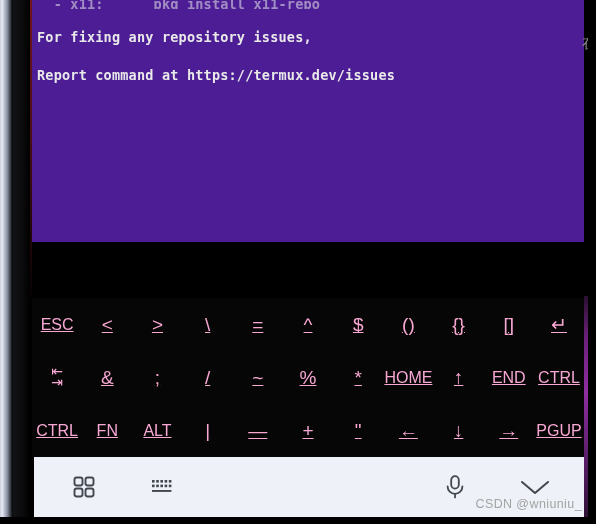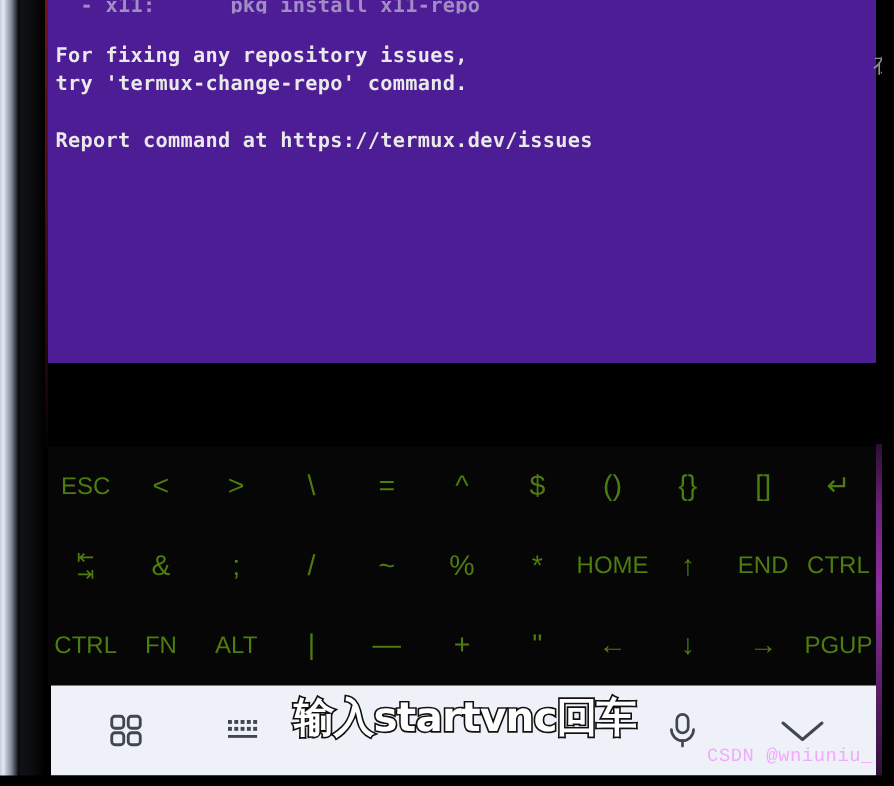--- a/index.html
+++ b/index.html
@@ -120,27 +120,28 @@
     flex-direction: column;
   }
   .krow {
     flex: 1;
     display: flex;
     align-items: center;
   }
   .key {
     flex: 1;
     text-align: center;
-    color: #4d7c0f;
+    color: #f9a8d4;
     font-family: "Liberation Sans", sans-serif;
     font-size: 17px;
     line-height: 1.12;
     user-select: none;
     word-break: break-all;
     padding: 0 1px;
+    text-decoration: underline;
   }
   .key.small { font-size: 16px; }
   .key.sym   { font-size: 19px; }
   .key.arrow { font-size: 19px; }
 
   
   .tabicon {
     display: inline-block;
     line-height: 0.72;
     font-size: 14px;
@@ -184,23 +185,23 @@
     white-space: nowrap;
     -webkit-text-stroke: 2.2px #111111;
     paint-order: stroke fill;
     line-height: 34px;
   }
 
   
   .watermark {
     position: absolute;
     right: 14px; top: 497px;
-    font-family: Liberation Mono, monospace;
+    font-family: Liberation Sans, sans-serif;
     font-size: 12.5px;
-    color: #f0abfc;
+    color: #a3a3a3;
     letter-spacing: .4px;
     white-space: nowrap;
   }
 
   
   .bottom-gutter {
     position: absolute;
     left: 0; top: 517px;
     width: 596px; height: 7px;
     background: #000;
@@ -213,21 +214,20 @@
 
   <div class="bezel-left"></div>
   <div class="bezel-left-dark"></div>
   <div class="red-seam"></div>
 
   <div id="terminal">
     <div class="term-lines">
       <div class="tline clipped">  - x11:      pkg install x11-repo</div>
       <div class="tline blank">&nbsp;</div>
       <div class="tline">For fixing any repository issues,</div>
-      <div class="tline">try 'termux-change-repo' command.</div>
       <div class="tline blank">&nbsp;</div>
       <div class="tline">Report command at https://termux.dev/issues</div>
     </div>
   </div>
 
   <div class="edge-cjk">在</div>
 
   <div id="extrakeys">
 
     <div class="krow">
@@ -317,21 +317,20 @@
     </div>
 
     <div class="bb-slot bb-chev">
       <svg class="ico" width="34" height="22" viewBox="0 0 34 22" fill="none" stroke="#42474f" stroke-width="2" stroke-linecap="round" stroke-linejoin="round">
         <polyline points="4,6 17,17 30,6"></polyline>
       </svg>
     </div>
 
   </div>
 
-  <div class="annotation">输入startvnc回车</div>
 
   <div class="watermark">CSDN @wniuniu_</div>
 
   <div class="purple-seam"></div>
   <div class="right-dark"></div>
   <div class="bottom-gutter"></div>
 
 </div>
 
 </body></html>

